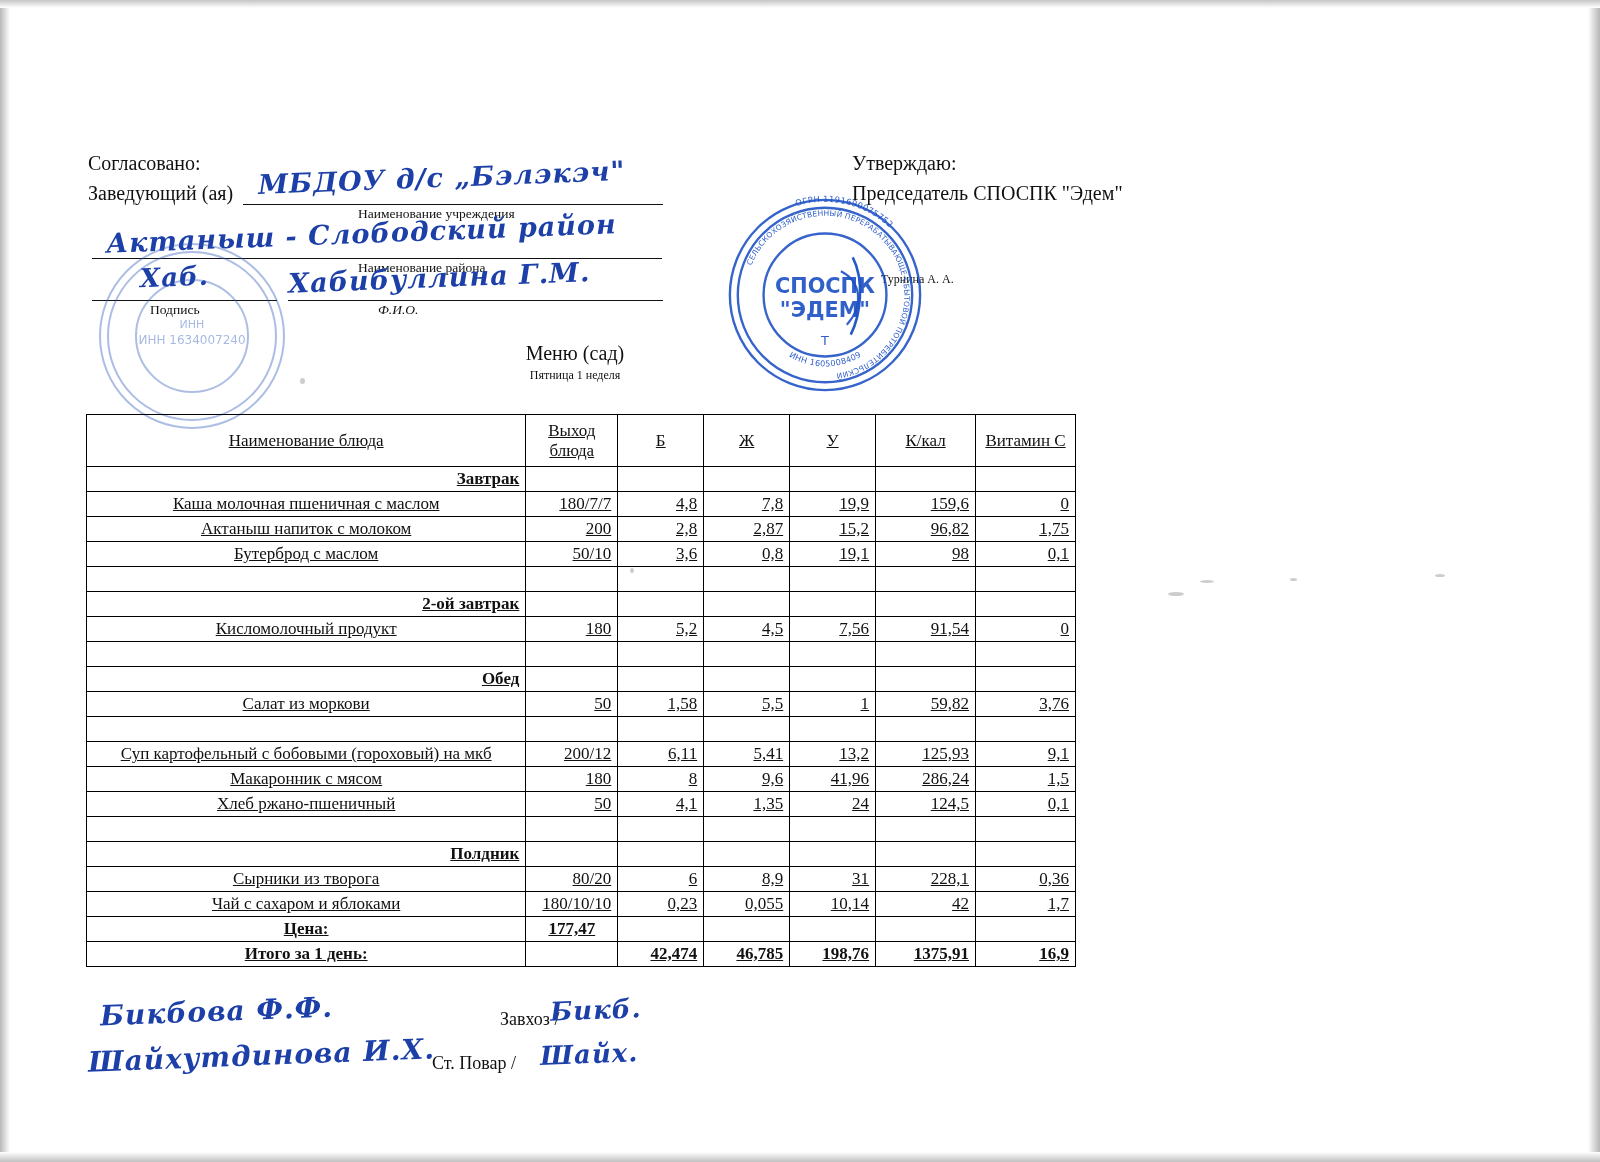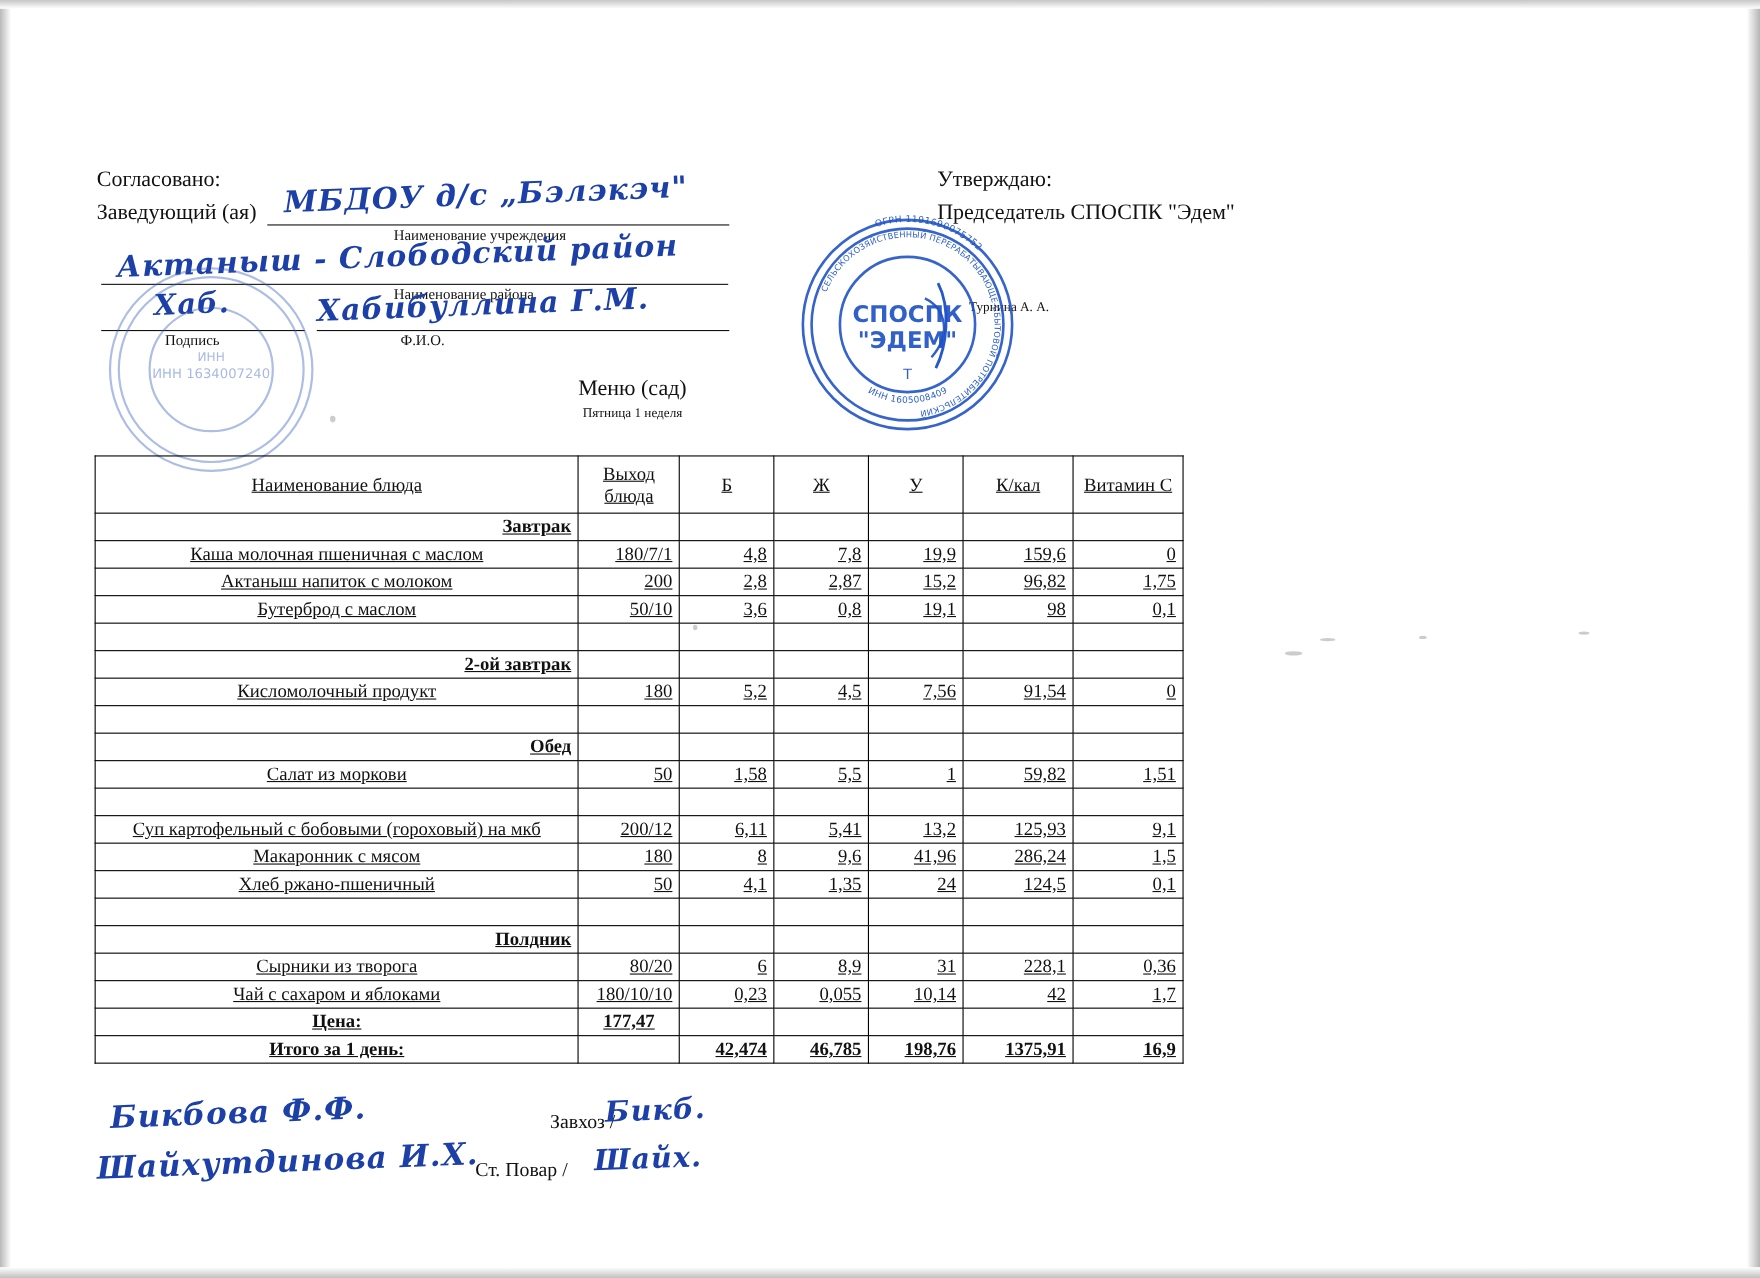--- a/index.html
+++ b/index.html
@@ -194,21 +194,21 @@
 
   <div class="hand" style="left:106px;top:218px;font-size:27px;">Актаныш - Слободский район</div>
   <div class="rule" style="left:92px;top:258px;width:570px;"></div>
   <div class="caption" style="left:358px;top:260px;">Наименование района</div>
 
   <div class="hand" style="left:140px;top:262px;font-size:26px;">Хаб.</div>
   <div class="hand" style="left:288px;top:262px;font-size:27px;">Хабибуллина Г.М.</div>
   <div class="rule" style="left:92px;top:300px;width:185px;"></div>
   <div class="rule" style="left:288px;top:300px;width:375px;"></div>
   <div class="caption" style="left:150px;top:302px;">Подпись</div>
-  <div class="caption" style="left:364px;top:302px;">Ф.И.О.</div>
+  <div class="caption" style="left:378px;top:302px;font-style:italic;">Ф.И.О.</div>
 
   <div class="hdr-right">
     <div>Утверждаю:</div>
     <div>Председатель СПОСПК "Эдем"</div>
   </div>
   <div class="sign-name">Турнина А. А.</div>
 
   <svg class="stamp" viewBox="0 0 220 220">
     <defs>
       <path id="outerArc" d="M 110,110 m -94,0 a 94,94 0 1,1 188,0 a 94,94 0 1,1 -188,0"></path>
@@ -270,21 +270,21 @@
           <td>Завтрак</td>
           <td class="empty"></td>
           <td class="empty"></td>
           <td class="empty"></td>
           <td class="empty"></td>
           <td class="empty"></td>
           <td class="empty"></td>
         </tr>
         <tr>
           <td class="name">Каша молочная пшеничная с маслом</td>
-          <td class="out">180/7/1</td>
+          <td class="out">180/7/7</td>
           <td class="num">4,8</td>
           <td class="num">7,8</td>
           <td class="num">19,9</td>
           <td class="num">159,6</td>
           <td class="num">0</td>
         </tr>
         <tr>
           <td class="name">Актаныш напиток с молоком</td>
           <td class="out">200</td>
           <td class="num">2,8</td>
@@ -347,21 +347,21 @@
           <td class="empty"></td>
           <td class="empty"></td>
         </tr>
         <tr>
           <td class="name">Салат из моркови</td>
           <td class="out">50</td>
           <td class="num">1,58</td>
           <td class="num">5,5</td>
           <td class="num">1</td>
           <td class="num">59,82</td>
-          <td class="num">1,51</td>
+          <td class="num">3,76</td>
         </tr>
         <tr class="spacer">
           <td class="empty"></td>
           <td class="empty"></td>
           <td class="empty"></td>
           <td class="empty"></td>
           <td class="empty"></td>
           <td class="empty"></td>
           <td class="empty"></td>
         </tr>

